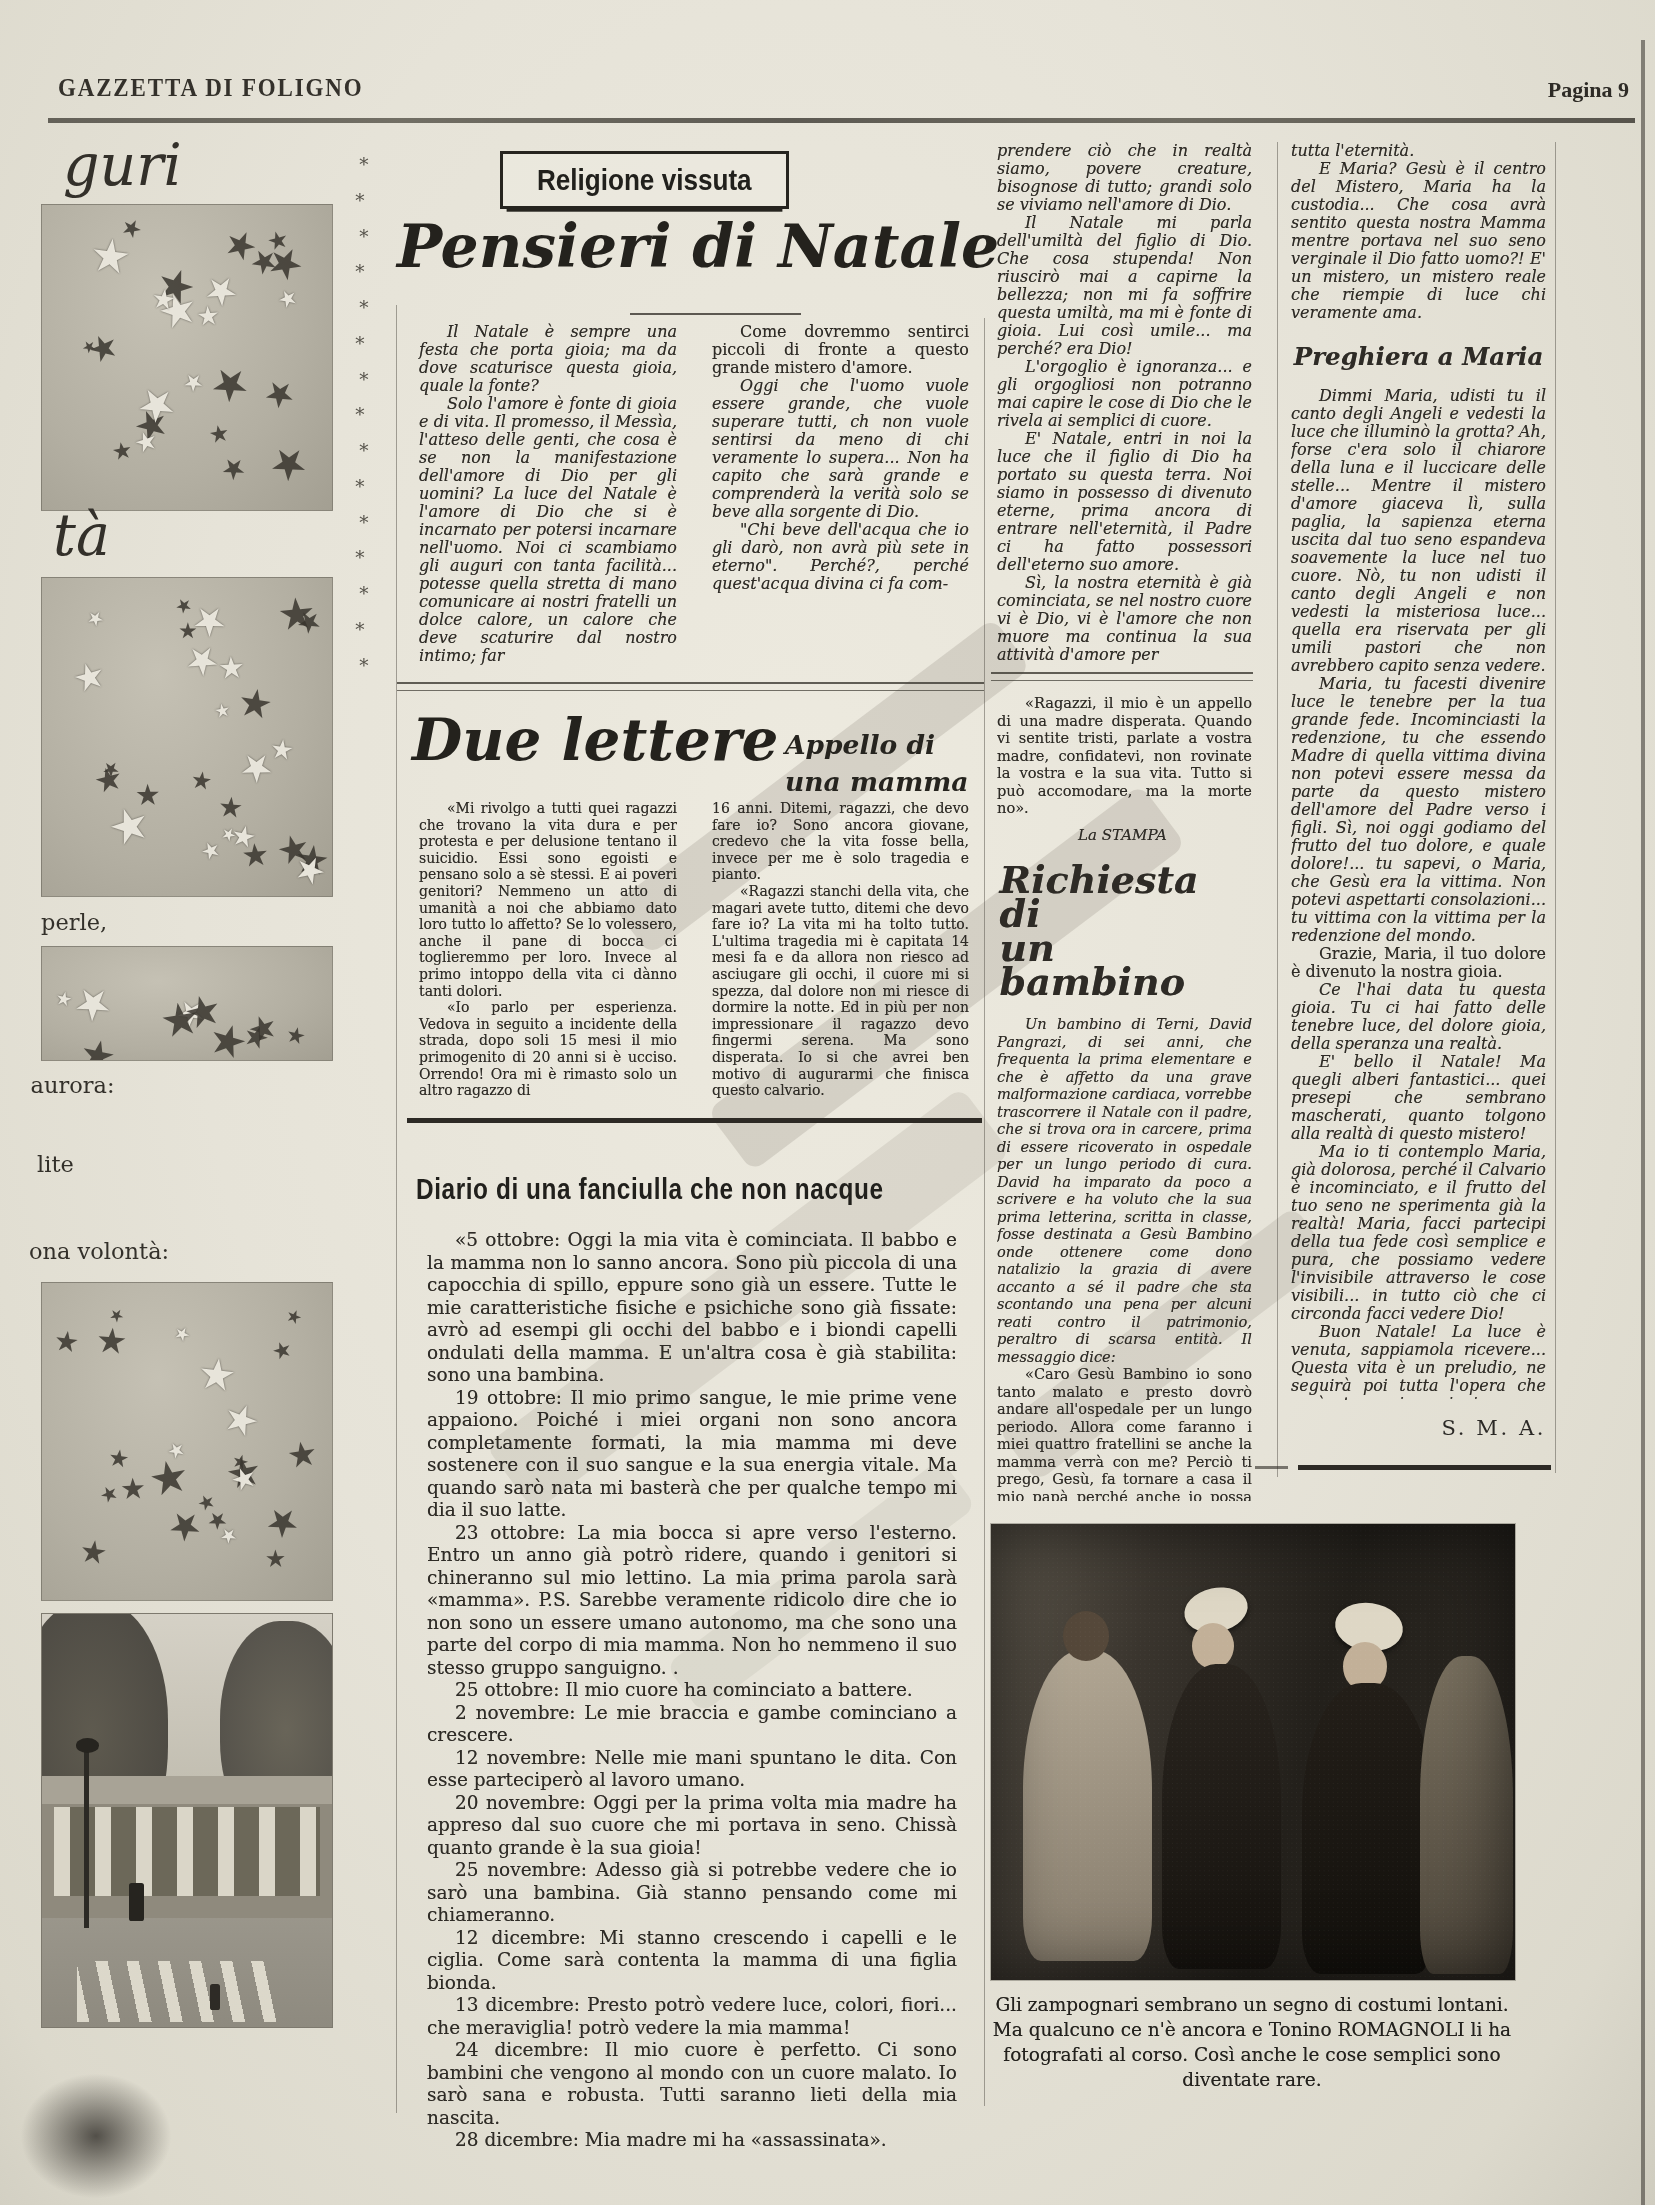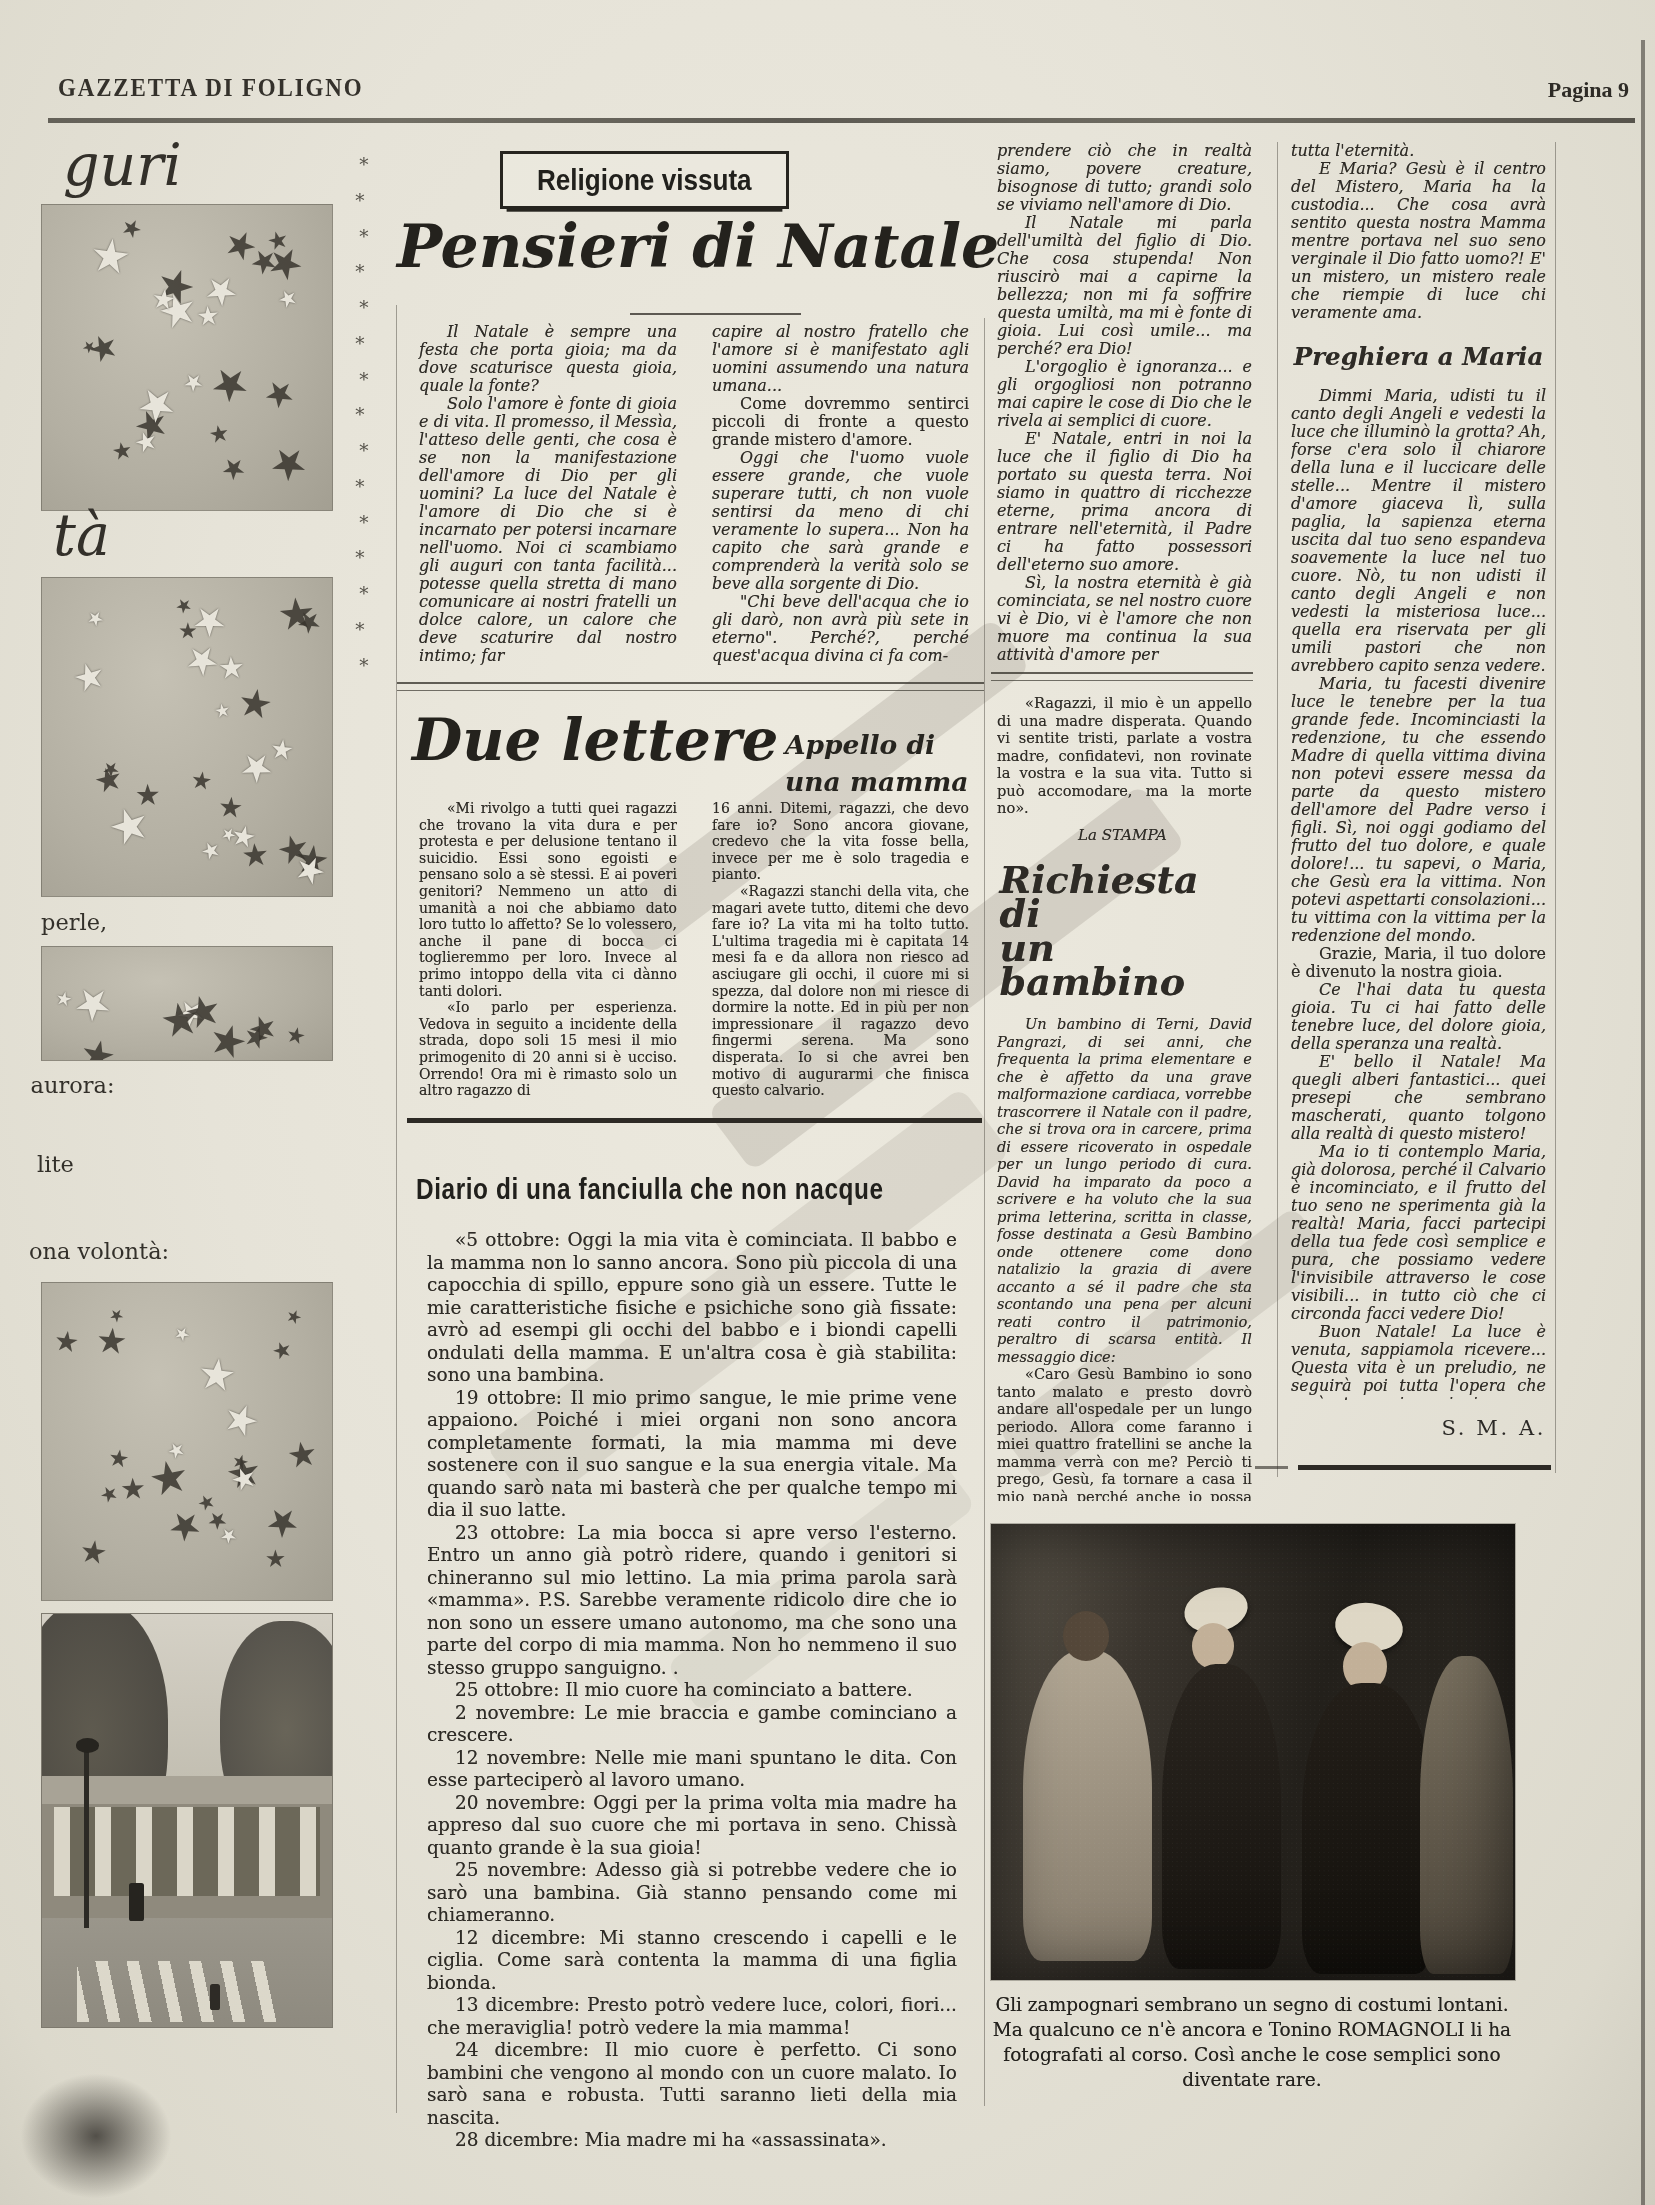--- a/index.html
+++ b/index.html
@@ -249,30 +249,29 @@
     <span>Religione vissuta</span>
   </div>
   <div class="abs pensieri-title">Pensieri di Natale</div>
   <div class="abs title-rule"></div>
 
   <div class="col fs-art" style="left:419px;top:323px;width:258px;">
       <p class="para it">Il Natale è sempre una festa che porta gioia; ma da dove scaturisce questa gioia, quale la fonte?</p>
       <p class="para it">Solo l'amore è fonte di gioia e di vita. Il promesso, il Messìa, l'atteso delle genti, che cosa è se non la manifestazione dell'amore di Dio per gli uomini? La luce del Natale è l'amore di Dio che si è incarnato per potersi incarnare nell'uomo. Noi ci scambiamo gli auguri con tanta facilità... potesse quella stretta di mano comunicare ai nostri fratelli un dolce calore, un calore che deve scaturire dal nostro intimo; far</p>
     </div>
   <div class="col fs-art" style="left:712px;top:323px;width:257px;">
-      <p class="para it ni">capire al nostro fratello che l'amore si è manifestato agli uomini assumendo una natura umana...</p>
       <p class="para">Come dovremmo sentirci piccoli di fronte a questo grande mistero d'amore.</p>
       <p class="para it">Oggi che l'uomo vuole essere grande, che vuole superare tutti, ch non vuole sentirsi da meno di chi veramente lo supera... Non ha capito che sarà grande e comprenderà la verità solo se beve alla sorgente di Dio.</p>
       <p class="para it">"Chi beve dell'acqua che io gli darò, non avrà più sete in eterno". Perché?, perché quest'acqua divina ci fa com-</p>
     </div>
   <div class="col fs-art" style="left:997px;top:142px;width:255px;">
       <p class="para it ni">prendere ciò che in realtà siamo, povere creature, bisognose di tutto; grandi solo se viviamo nell'amore di Dio.</p>
       <p class="para it">Il Natale mi parla dell'umiltà del figlio di Dio. Che cosa stupenda! Non riuscirò mai a capirne la bellezza; non mi fa soffrire questa umiltà, ma mi è fonte di gioia. Lui così umile... ma perché? era Dio!</p>
       <p class="para it">L'orgoglio è ignoranza... e gli orgogliosi non potranno mai capire le cose di Dio che le rivela ai semplici di cuore.</p>
-      <p class="para it">E' Natale, entri in noi la luce che il figlio di Dio ha portato su questa terra. Noi siamo in quattro di ricchezze eterne, prima ancora di entrare nell'eternità, il Padre ci ha fatto possessori dell'eterno suo amore.</p>
+      <p class="para it">E' Natale, entri in noi la luce che il figlio di Dio ha portato su questa terra. Noi siamo in possesso di divenuto eterne, prima ancora di entrare nell'eternità, il Padre ci ha fatto possessori dell'eterno suo amore.</p>
       <p class="para it">Sì, la nostra eternità è già cominciata, se nel nostro cuore vi è Dio, vi è l'amore che non muore ma continua la sua attività d'amore per</p>
     </div>
 
   <div class="col fs-art" style="left:1291px;top:142px;width:255px;height:1258px;overflow:hidden;">
     <div>
         <p class="para it ni">tutta l'eternità.</p>
         <p class="para it">E Maria? Gesù è il centro del Mistero, Maria ha la custodia... Che cosa avrà sentito questa nostra Mamma mentre portava nel suo seno verginale il Dio fatto uomo?! E' un mistero, un mistero reale che riempie di luce chi veramente ama.</p>
       </div>
     <div class="subhead-maria">Preghiera a Maria</div>
     <div>

